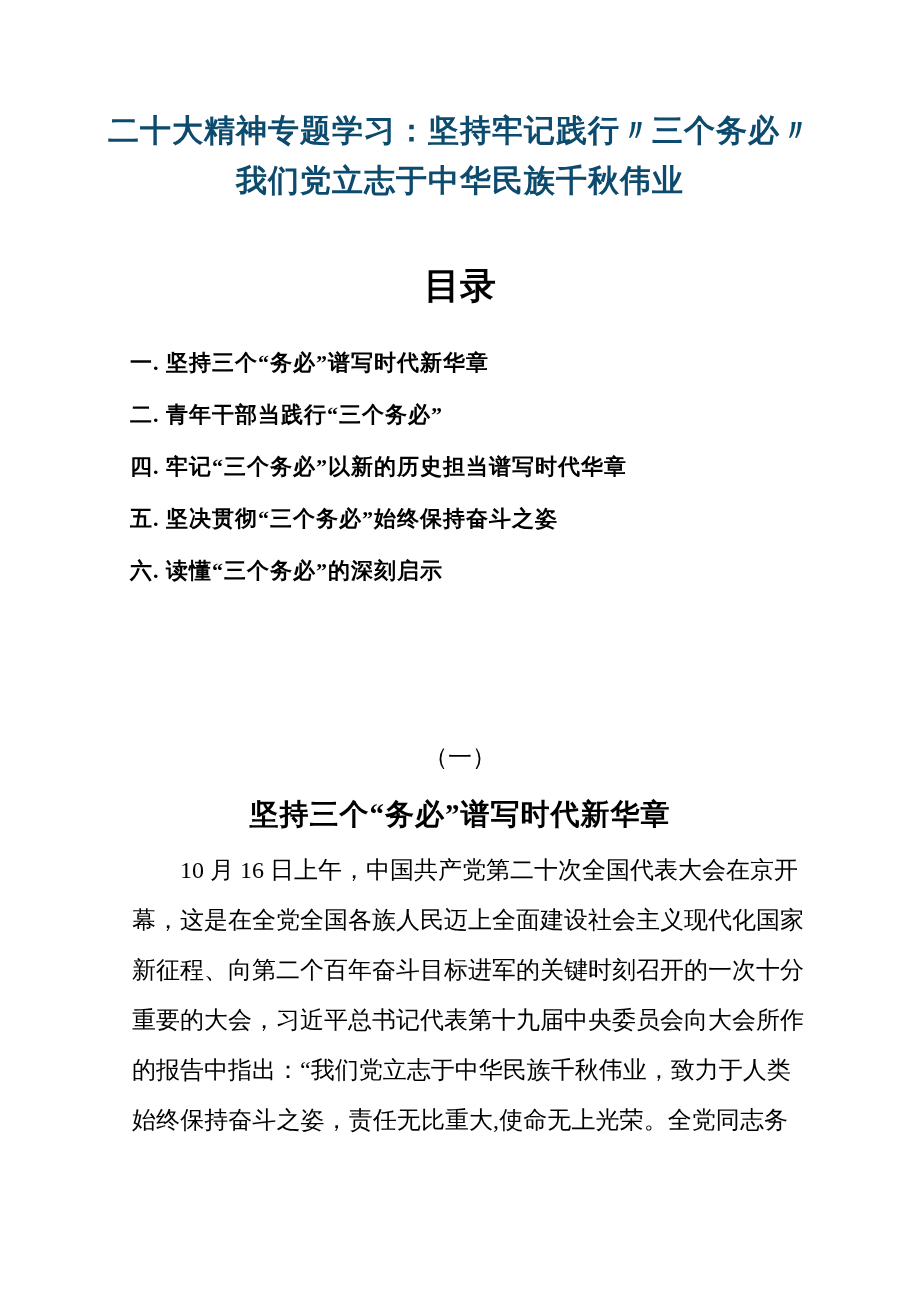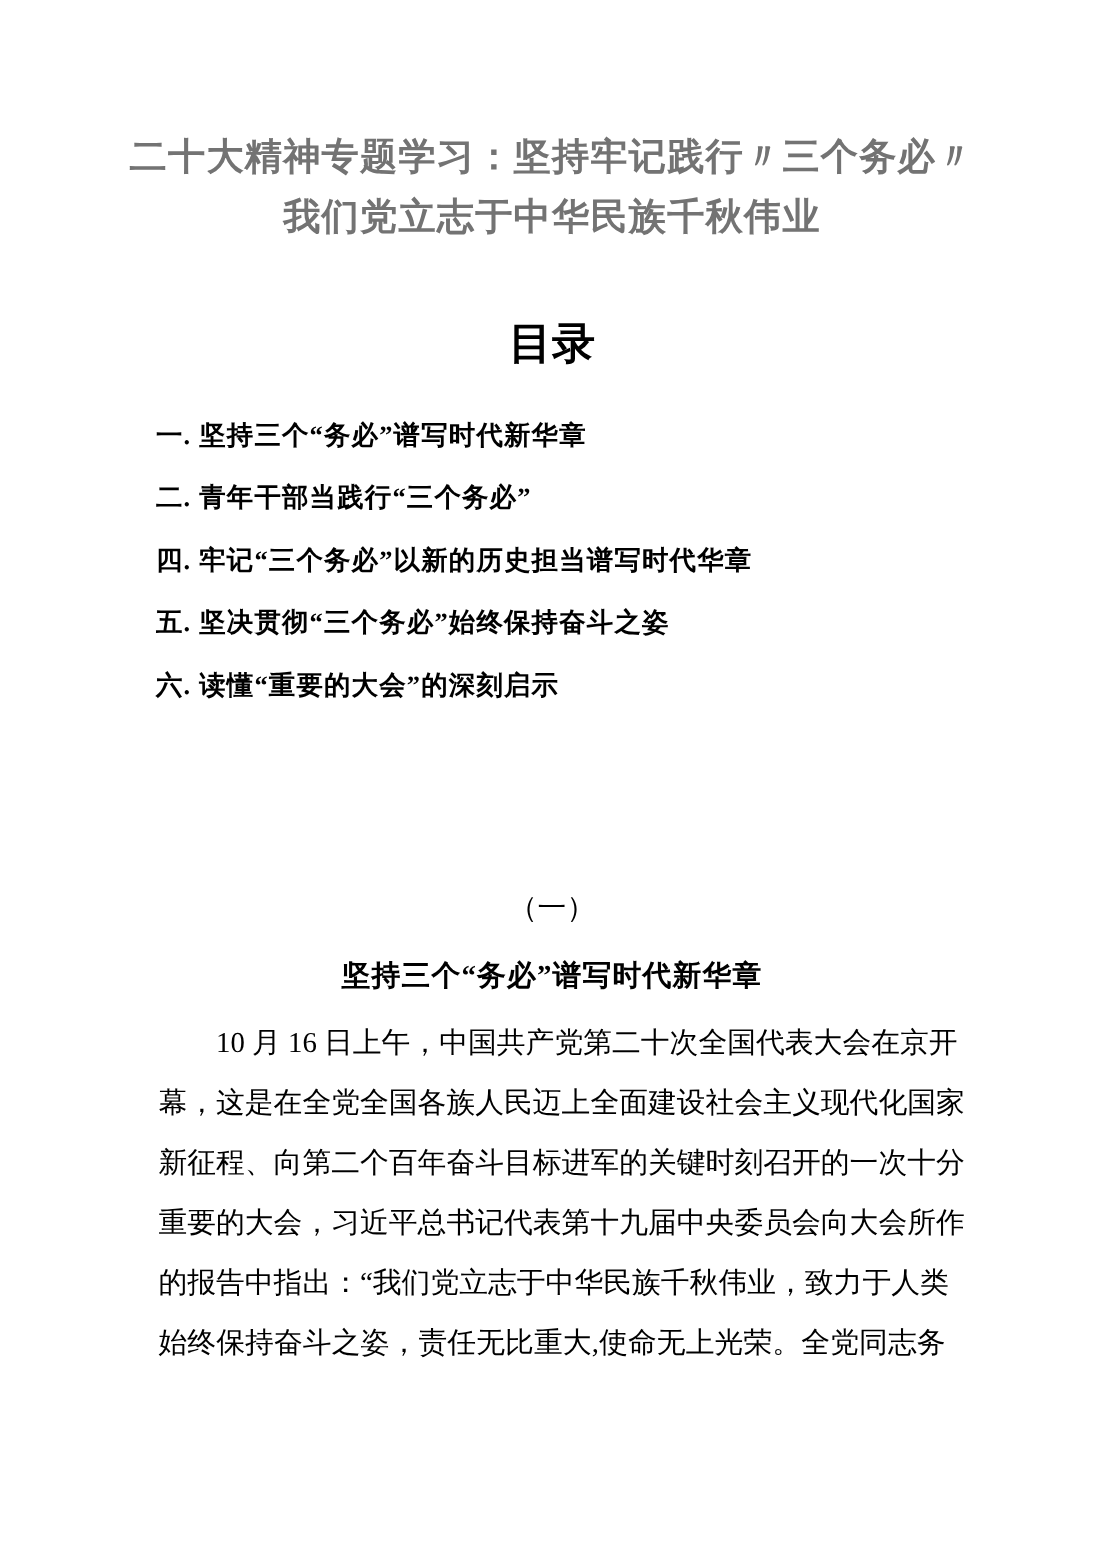--- a/index.html
+++ b/index.html
@@ -12,21 +12,21 @@
     color: #000000;
     overflow: hidden;
     font-family: "Liberation Serif", "DejaVu Serif", serif;
   }
   .doc-title {
     padding-top: 106px;
     text-align: center;
     font-family: "Liberation Sans", "DejaVu Sans", sans-serif;
     font-weight: 700;
     font-size: 31px;
-    color: #737373;
+    color: #0c4a6e;
   }
   .title-line {
     display: block;
     line-height: 50px;
     letter-spacing: 1px;
   }
   .toc-heading {
     margin-top: 60px;
     text-align: center;
     font-family: "Liberation Sans", "DejaVu Sans", sans-serif;
@@ -48,21 +48,21 @@
   .section-number {
     margin-top: 142px;
     text-align: center;
     font-size: 24px;
     line-height: 36px;
   }
   .section-title {
     margin-top: 18px;
     text-align: center;
     font-weight: 700;
-    font-size: 24px;
+    font-size: 29px;
     line-height: 42px;
     letter-spacing: 1px;
   }
   .body-text {
     margin: 10px 132px 0 132px;
     width: 656px;
   }
   .body-line {
     font-size: 24px;
     line-height: 50px;
@@ -84,21 +84,21 @@
     <span class="title-line">我们党立志于中华民族千秋伟业</span>
   </h1>
 
   <h2 class="toc-heading">目录</h2>
 
   <ul class="toc-list">
     <li class="toc-item">一. 坚持三个“务必”谱写时代新华章</li>
     <li class="toc-item">二. 青年干部当践行“三个务必”</li>
     <li class="toc-item">四. 牢记“三个务必”以新的历史担当谱写时代华章</li>
     <li class="toc-item">五. 坚决贯彻“三个务必”始终保持奋斗之姿</li>
-    <li class="toc-item">六. 读懂“重要的大会”的深刻启示</li>
+    <li class="toc-item">六. 读懂“三个务必”的深刻启示</li>
   </ul>
 
   <div class="section-number">（一）</div>
 
   <h3 class="section-title">坚持三个“务必”谱写时代新华章</h3>
 
   <div class="body-text">
     <div class="body-line first-line">10 月 16 日上午，中国共产党第二十次全国代表大会在京开</div>
     <div class="body-line">幕，这是在全党全国各族人民迈上全面建设社会主义现代化国家</div>
     <div class="body-line">新征程、向第二个百年奋斗目标进军的关键时刻召开的一次十分</div>

